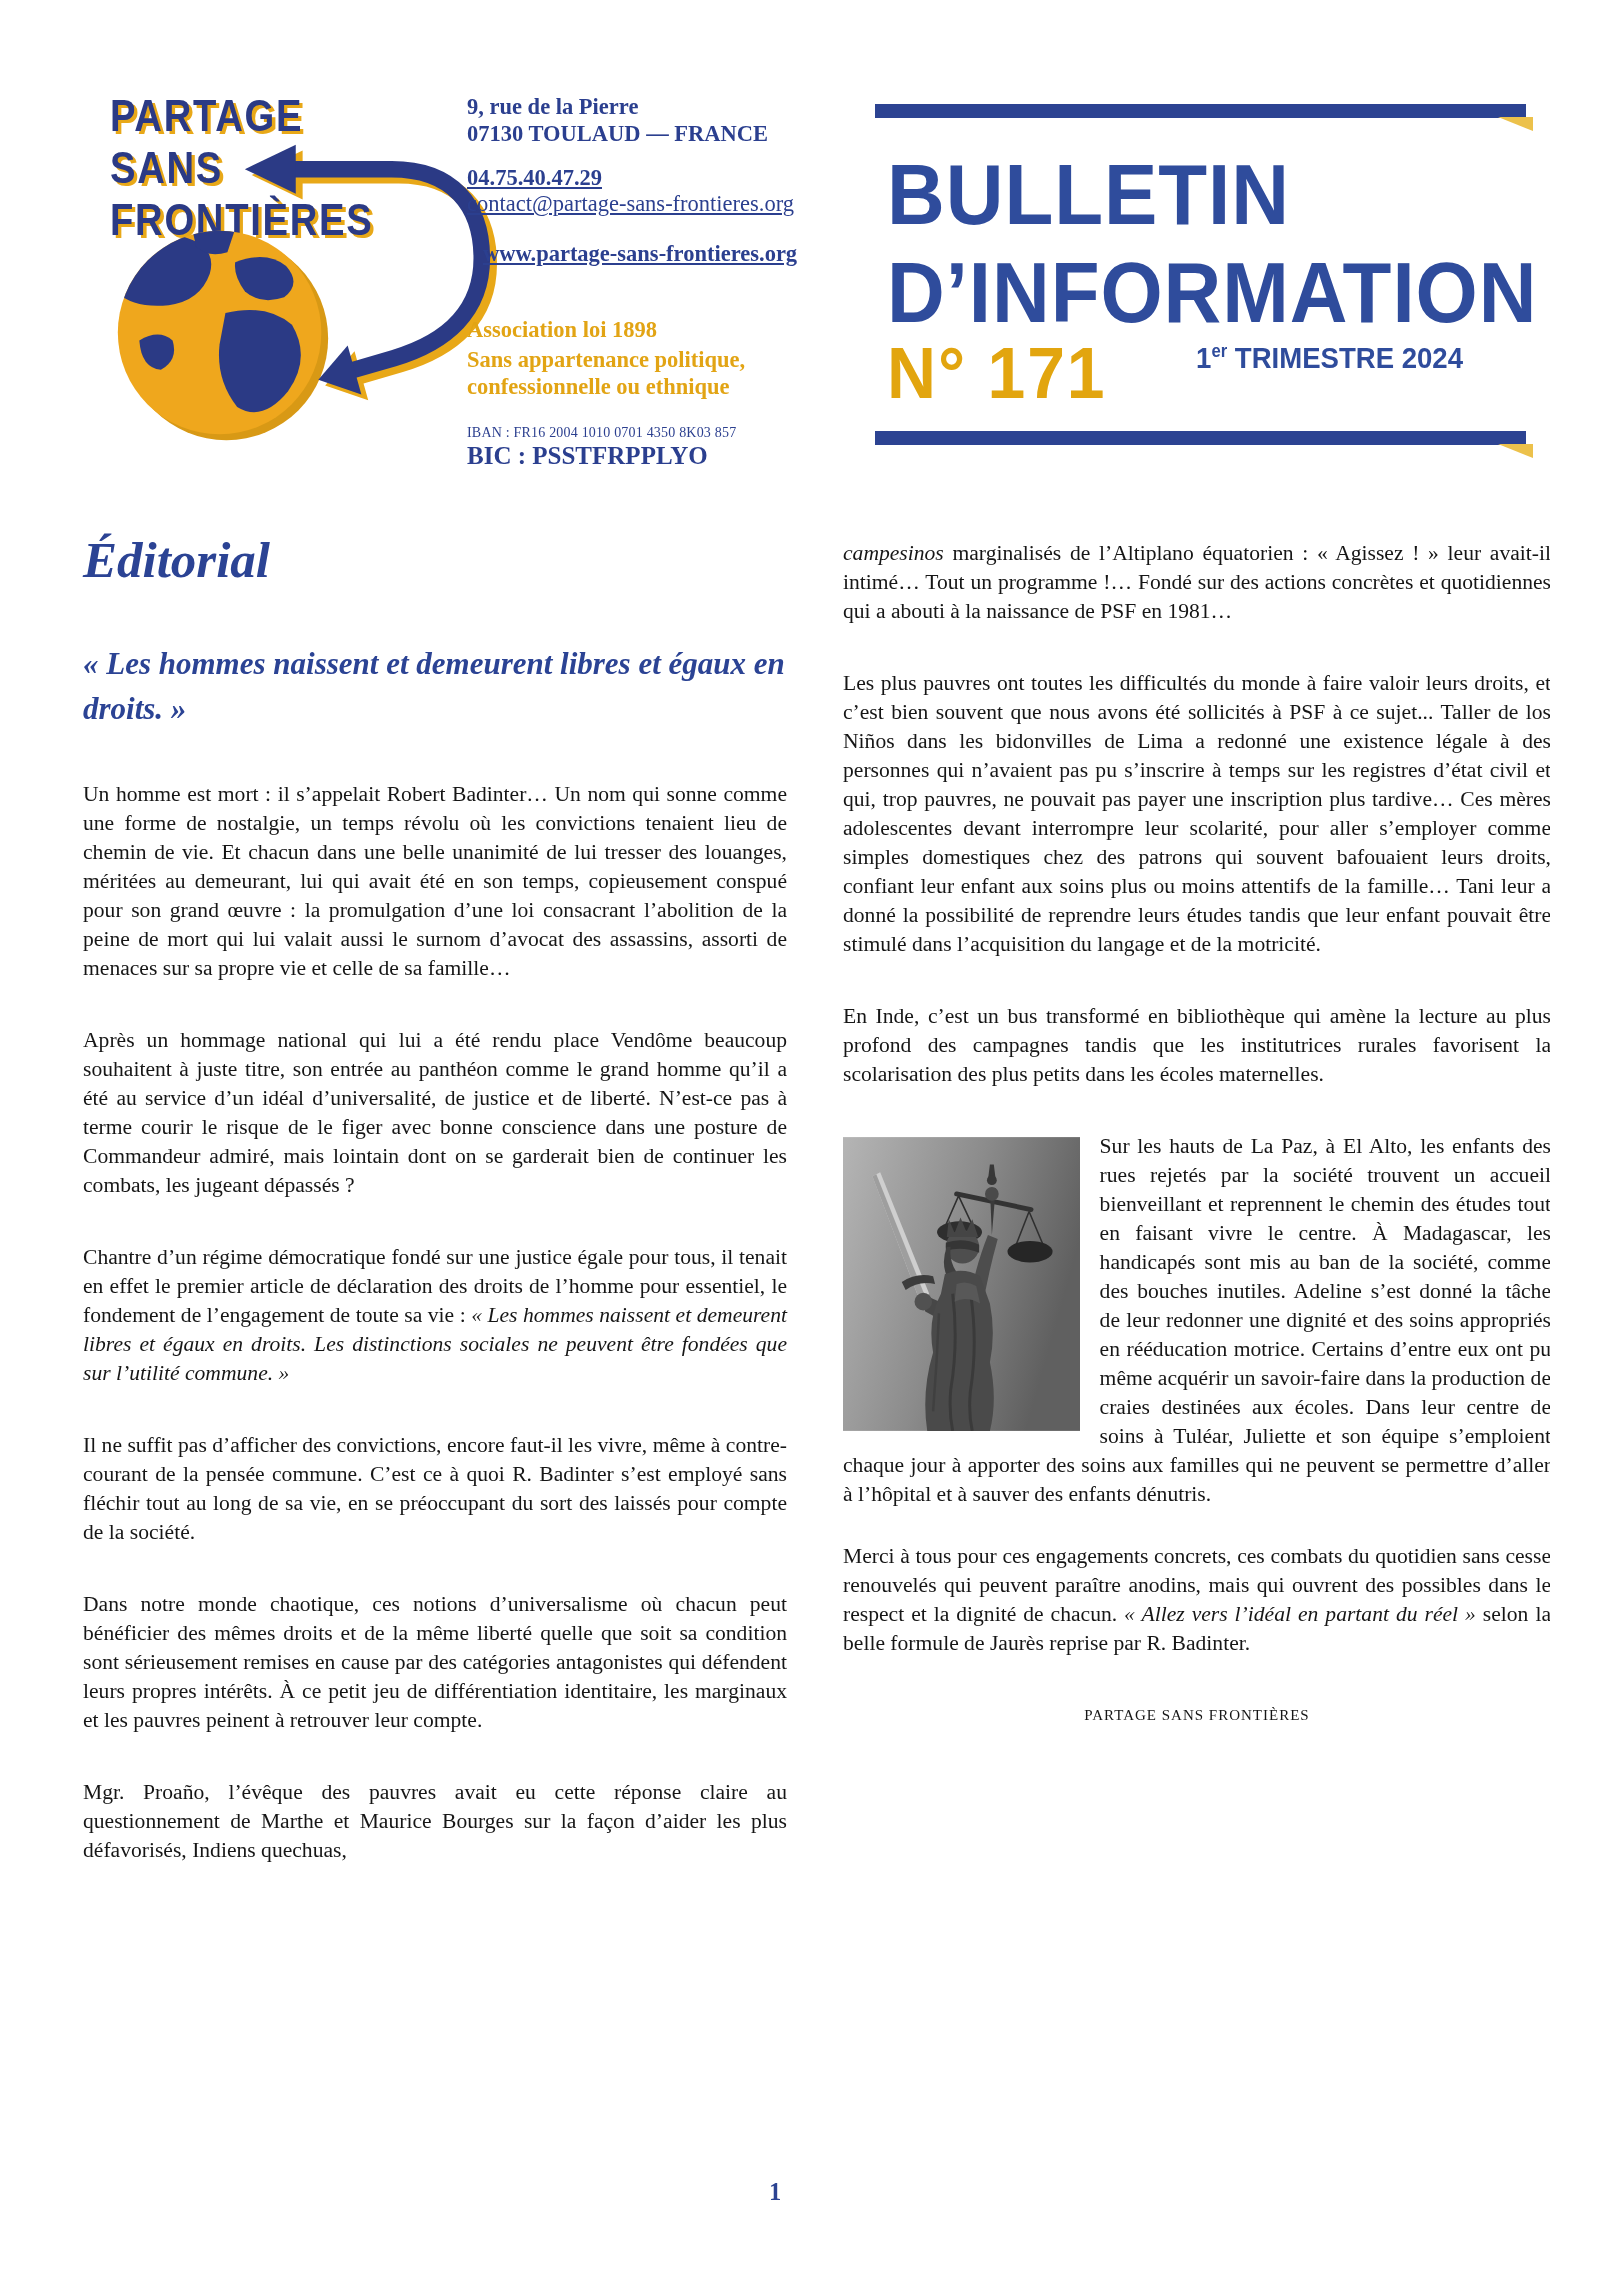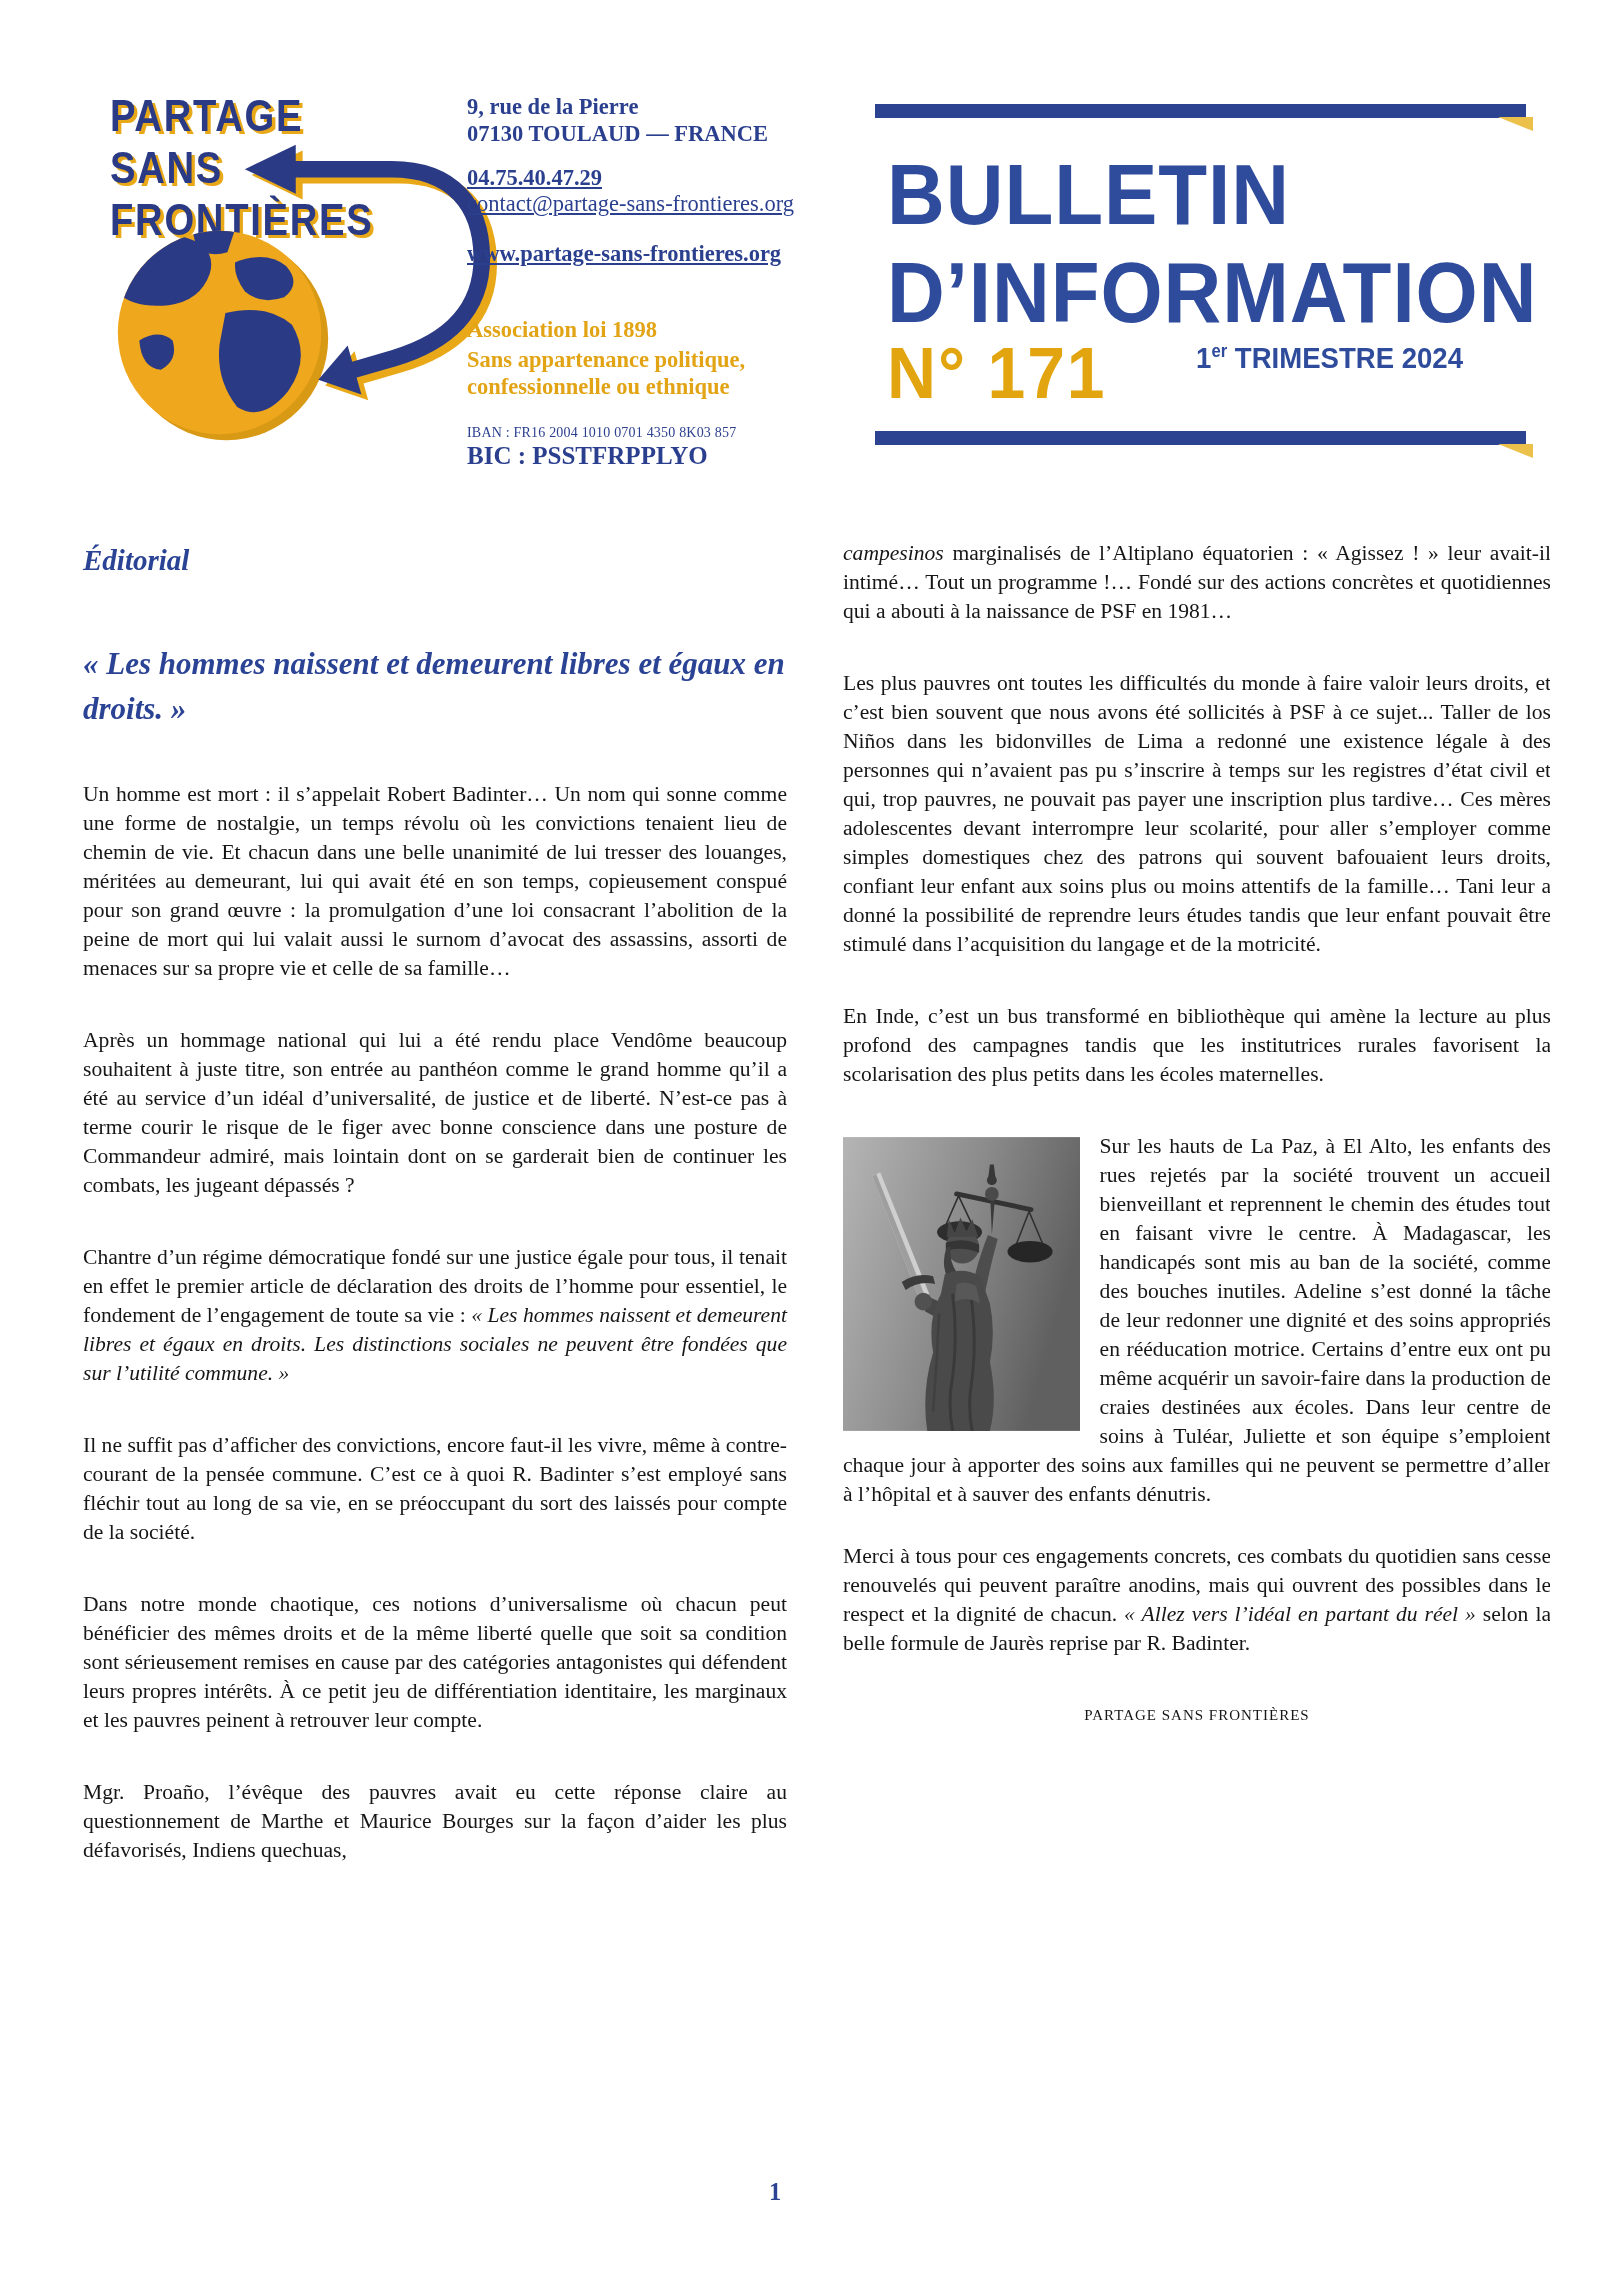--- a/index.html
+++ b/index.html
@@ -25,21 +25,21 @@
   .logo-arrow{position:absolute;left:98px;top:76px;width:421px;height:392px;}
   .globe{position:absolute;left:110px;top:223px;width:225px;height:225px;}
   
   .contact{
     position:absolute;left:467px;top:94px;width:392px;
     font-size:22.5px;line-height:26.5px;font-weight:bold;color:#2b3f8f;
   }
   .contact .u{text-decoration:underline;}
   .contact .phone{margin-top:17.6px;}
   .contact .email{font-weight:normal;}
-  .contact .website{margin-top:23.5px;}
+  .contact .website{margin-top:23.5px;margin-left:16px;}
   .contact .assoc{margin-top:49px;color:#e2a414;}
   .contact .iban{margin-top:21.6px;font-size:14px;font-weight:normal;line-height:21.6px;letter-spacing:0.2px;}
   .contact .bic{font-size:25px;}
   
   .bar{position:absolute;left:875px;width:651px;height:13.7px;background:#2c4392;}
   .bar-top{top:104px;} .bar-bottom{top:431px;}
   .bar-accent{position:absolute;width:0;height:0;border-left:35px solid transparent;border-top:14.7px solid #ecc14b;}
   .accent-top{left:1498px;top:117px;} .accent-bottom{left:1498px;top:444px;}
   .masthead-title{
     position:absolute;left:887px;top:145px;
@@ -59,21 +59,21 @@
     font-size:29px;color:#2f4c9c;
     transform:scaleX(.95);transform-origin:right top;white-space:nowrap;
   }
   .masthead-trimestre sup{font-size:17.6px;}
   
   .col{position:absolute;top:539px;width:706px;font-size:21.6px;line-height:29px;text-align:justify;}
   .col-left{left:83px;top:537px;width:704px;}
   .col-right{left:843px;width:708px;}
   .col p{margin:0 0 43px 0;}
   .edit-heading{
-    font-size:29px;line-height:47px;font-weight:bold;font-style:italic;
+    font-size:51px;line-height:47px;font-weight:bold;font-style:italic;
     color:#2b4394;margin:0 0 57px 0;text-align:left;
   }
   .edit-subheading{
     font-size:31px;line-height:45px;font-weight:bold;font-style:italic;
     color:#2b4394;margin:0 0 49px 0;text-align:left;
   }
   .ital{font-style:italic;}
   .wrap-block{margin:0 0 33px 0;}
   .statue-img{
     float:left;width:237px;height:294px;margin:4.9px 19.6px 7.8px 0;display:block;

